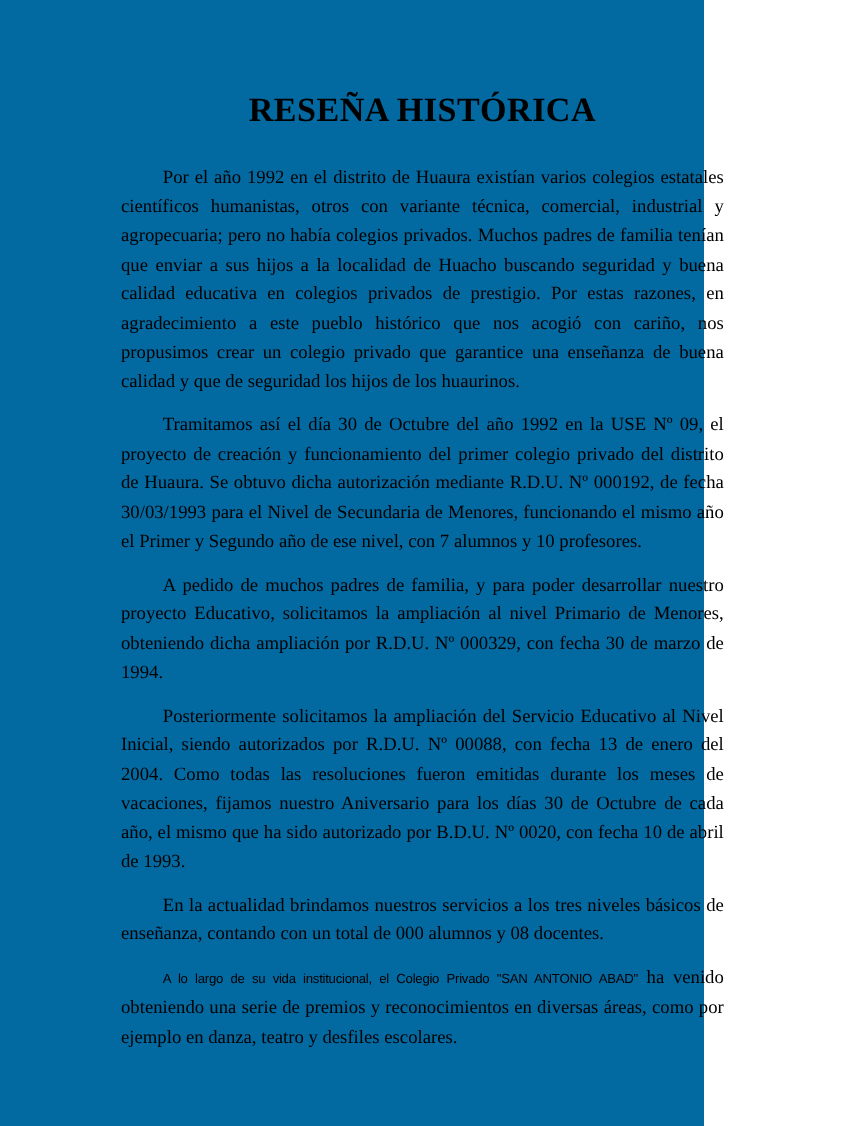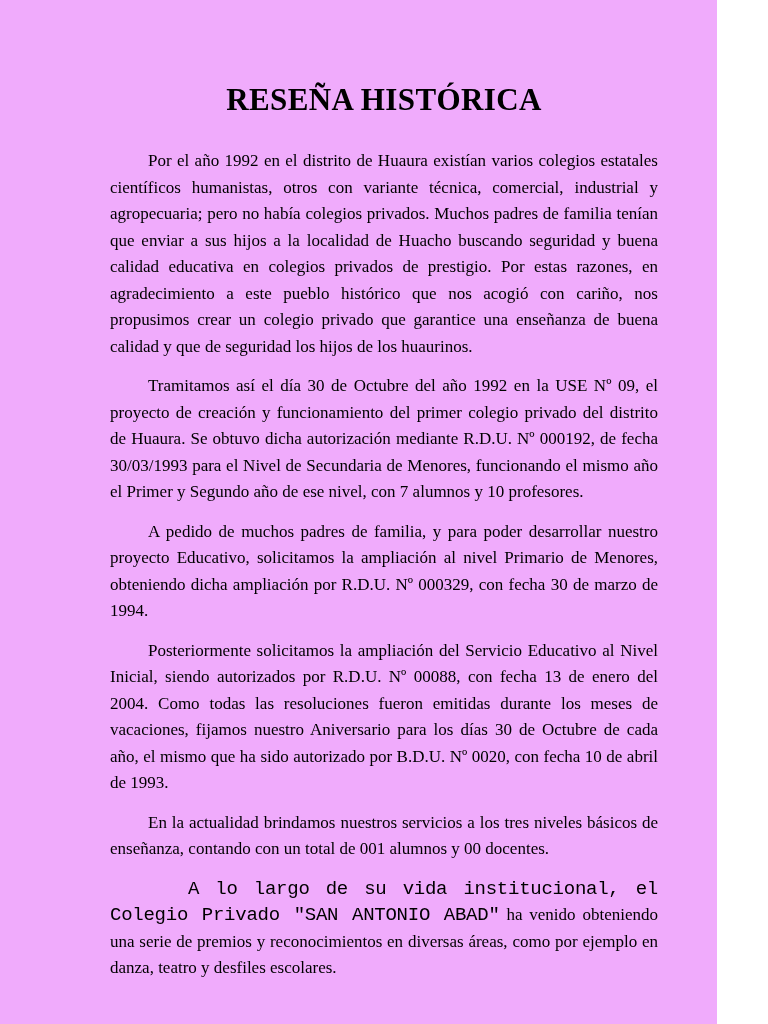--- a/index.html
+++ b/index.html
@@ -12,23 +12,23 @@
     width: 768px;
     height: 1024px;
     overflow: hidden;
     font-family: "Liberation Serif", "DejaVu Serif", serif;
     color: #000000;
     -webkit-font-smoothing: antialiased;
   }
 
   .page {
     position: relative;
-    width: 717px;
+    width: 640px;
     height: 1024px;
-    background: #f0abfc;
+    background: #0369a1;
     box-sizing: border-box;
   }
 
   .content {
     position: absolute;
     left: 110px;
     top: 0;
     width: 548px;
   }
 
@@ -58,25 +58,24 @@
     text-indent: 38px;
     hyphens: none;
   }
 
   p.para + p.para {
     margin-top: 13px;
   }
 
   
   .narrow-run {
-    font-family: Liberation Mono, monospace;
-    font-size: 19px;
+    font-family: Liberation Sans, sans-serif;
+    font-size: 12px;
     letter-spacing: -0.25px;
     font-stretch: condensed;
-    margin-left: 40px;
   }
 
   .para-last {
     text-align: left;
   }
   .para-last .rest {
     text-align: justify;
   }
 </style>
 </head>
@@ -91,19 +90,19 @@
     <div class="body-block">
 
       <p class="para">Por el año 1992 en el distrito de Huaura existían varios colegios estatales científicos humanistas, otros con variante técnica, comercial, industrial y agropecuaria; pero no había colegios privados. Muchos padres de familia tenían que enviar a sus hijos a la localidad de Huacho buscando seguridad y buena calidad educativa en colegios privados de prestigio. Por estas razones, en agradecimiento a este pueblo histórico que nos acogió con cariño, nos propusimos crear un colegio privado que garantice una enseñanza de buena calidad y que de seguridad los hijos de los huaurinos.</p>
 
       <p class="para">Tramitamos así el día 30 de Octubre del año 1992 en la USE Nº 09, el proyecto de creación y funcionamiento del primer colegio privado del distrito de Huaura. Se obtuvo dicha autorización mediante R.D.U. Nº 000192, de fecha 30/03/1993 para el Nivel de Secundaria de Menores, funcionando el mismo año el Primer y Segundo año de ese nivel, con 7 alumnos y 10 profesores.</p>
 
       <p class="para">A pedido de muchos padres de familia, y para poder desarrollar nuestro proyecto Educativo, solicitamos la ampliación al nivel Primario de Menores, obteniendo dicha ampliación por R.D.U. Nº 000329, con fecha 30 de marzo de 1994.</p>
 
       <p class="para">Posteriormente solicitamos la ampliación del Servicio Educativo al Nivel Inicial, siendo autorizados por  R.D.U. Nº 00088, con fecha 13 de enero del 2004. Como todas las resoluciones fueron emitidas durante los meses de vacaciones, fijamos nuestro Aniversario para los días 30 de Octubre de cada año, el mismo que ha sido autorizado por B.D.U. Nº 0020, con fecha 10 de abril de 1993.</p>
 
-      <p class="para">En la actualidad brindamos nuestros servicios a los tres niveles básicos de enseñanza, contando con un total de 001 alumnos y 00 docentes.</p>
+      <p class="para">En la actualidad brindamos nuestros servicios a los tres niveles básicos de enseñanza, contando con un total de 000 alumnos y 08 docentes.</p>
 
       <p class="para para-last"><span class="narrow-run">A lo largo de su vida institucional, el Colegio Privado "SAN ANTONIO ABAD"</span><span class="rest"> ha venido obteniendo una serie de premios y reconocimientos en diversas áreas, como por ejemplo en danza, teatro y desfiles escolares.</span></p>
 
     </div>
   </div>
 </div>
 
 </body></html>

